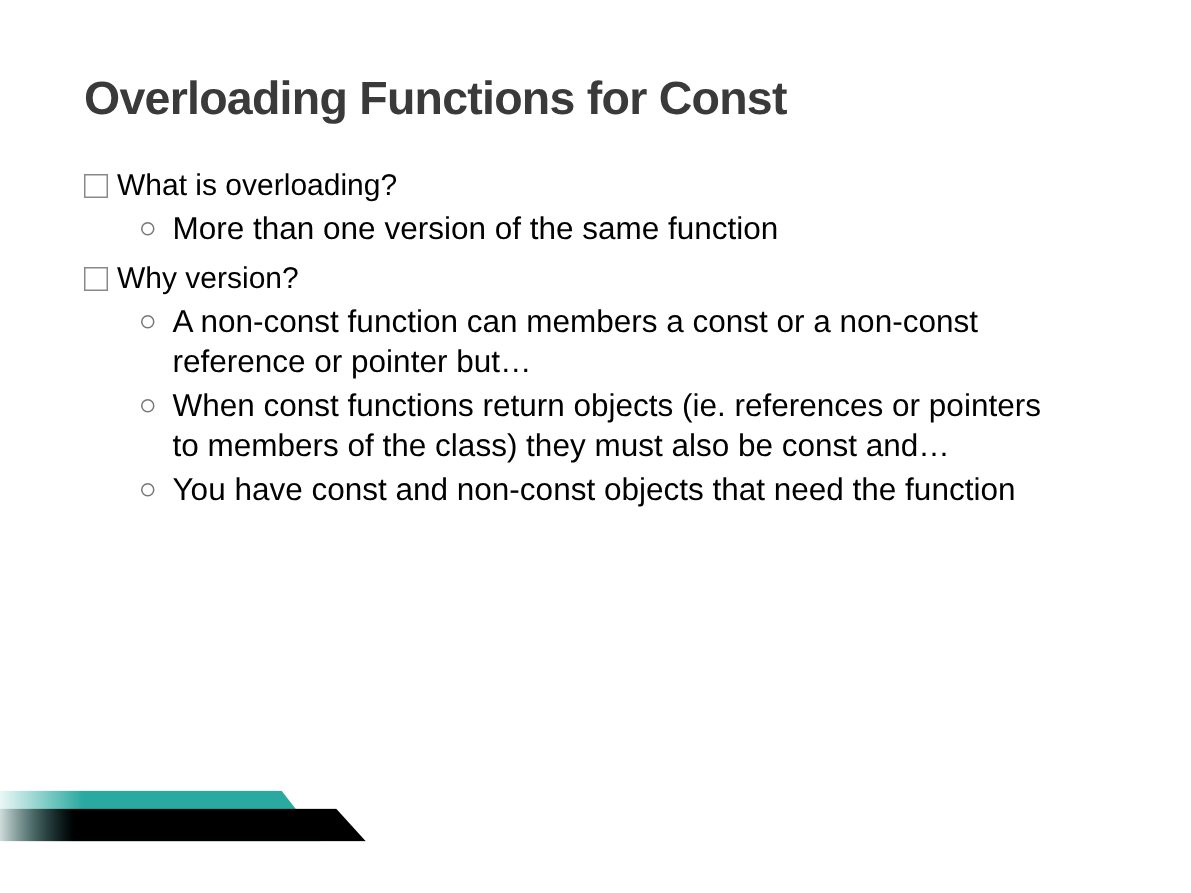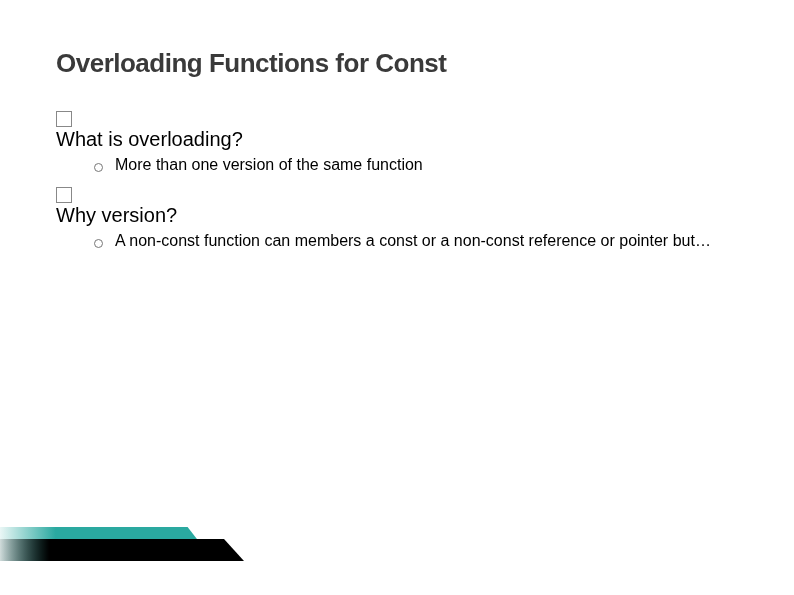--- a/index.html
+++ b/index.html
@@ -1,26 +1,26 @@
 <!DOCTYPE html>
 <html><head>
 <meta charset="utf-8">
 <style>
   * { margin: 0; padding: 0; box-sizing: border-box; }
   html, body { width: 794px; height: 595px; background: #fff; font-family: "Lucida Sans", "Lucida Grande", "Trebuchet MS", Verdana, sans-serif; color: #000; overflow: hidden; }
   .slide { position: relative; width: 794px; height: 595px; padding: 48px 56px 0 56px; }
-  .title { font-size: 26px; font-weight: 700; color: #3a3a3a; letter-spacing: -0.5px; margin-bottom: 28px; }
+  .title { font-size: 31px; font-weight: 700; color: #3a3a3a; letter-spacing: -0.5px; margin-bottom: 28px; }
   .content { font-size: 20px; line-height: 1.28; }
-  .bullet-1 { display: flex; align-items: flex-start; margin-top: 4px; flex-direction: column; }
+  .bullet-1 { display: flex; align-items: flex-start; margin-top: 4px; }
   .bullet-1 .marker { width: 16px; height: 16px; border: 1.5px solid #888; margin-right: 6px; flex: 0 0 auto; margin-top: 4px; }
   .bullet-1 .text { font-size: 20px; }
   .sub { margin-left: 38px; margin-top: 2px; margin-bottom: 2px; }
   .sub-item { display: flex; align-items: flex-start; margin-bottom: 2px; }
   .sub-item .ring { width: 9px; height: 9px; border: 1.2px solid #777; border-radius: 50%; margin-right: 12px; margin-top: 8px; flex: 0 0 auto; }
-  .sub-item .text { font-size: 16px; max-width: 600px; }
+  .sub-item .text { font-size: 21px; max-width: 600px; }
   .gap { height: 2px; }
   .decor { position: absolute; left: -6px; bottom: 34px; width: 260px; height: 44px; }
   .decor .back { position: absolute; left: 0; bottom: 0; width: 220px; height: 34px; background: linear-gradient(90deg, rgba(255,255,255,0) 0%, #2aa9a0 28%, #2aa9a0 100%); clip-path: polygon(0% 100%, 0% 0%, 88% 0%, 100% 100%); }
   .decor .front { position: absolute; left: 0; bottom: 0; width: 250px; height: 22px; background: linear-gradient(90deg, rgba(0,0,0,0) 0%, #000 22%, #000 100%); clip-path: polygon(0% 100%, 0% 0%, 92% 0%, 100% 100%); }
 </style>
 </head>
 <body>
 
 <div class="slide">
   <h1 class="title">Overloading Functions for Const</h1>
@@ -42,20 +42,28 @@
 
     <div class="bullet-1">
       <span class="marker"></span>
       <span class="text">Why version?</span>
     </div>
     <div class="sub">
       <div class="sub-item">
         <span class="ring"></span>
         <span class="text">A non-const function can members a const or a non-const reference or pointer but…</span>
       </div>
+      <div class="sub-item">
+        <span class="ring"></span>
+        <span class="text">When const functions return objects (ie. references or pointers to members of the class) they must also be const and…</span>
+      </div>
+      <div class="sub-item">
+        <span class="ring"></span>
+        <span class="text">You have const and non-const objects that need the function</span>
+      </div>
     </div>
 
   </div>
 
   <div class="decor">
     <div class="back"></div>
     <div class="front"></div>
   </div>
 </div>
 

